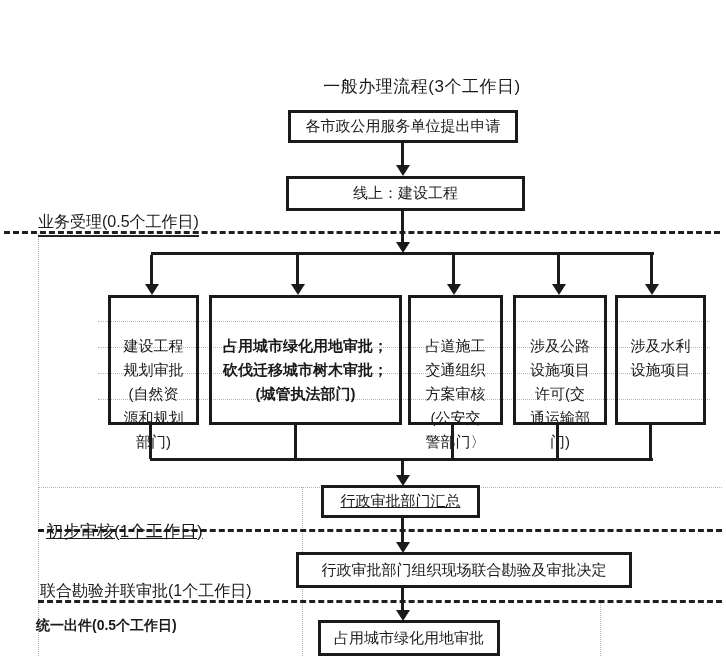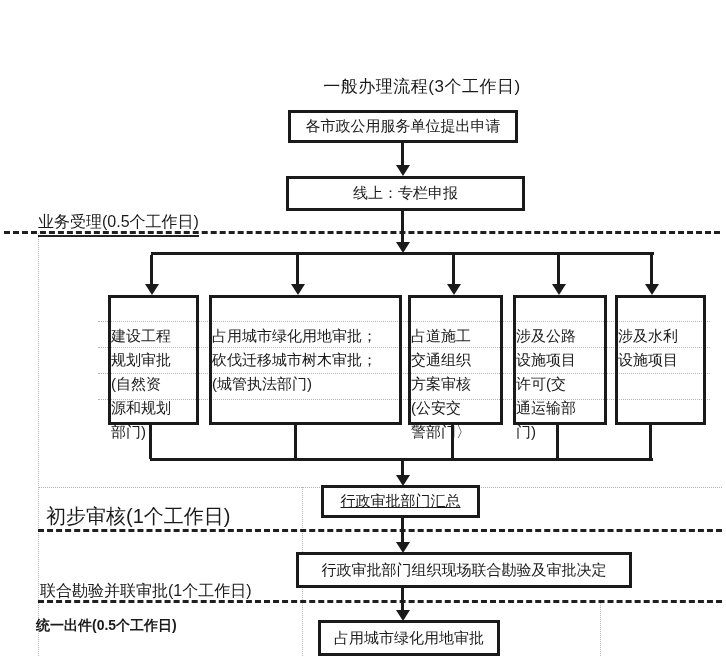--- a/index.html
+++ b/index.html
@@ -32,32 +32,32 @@
   
   .node {
     position: absolute; border: 3px solid #1a1a1a; background: #ffffff;
     display: flex; align-items: center; justify-content: center;
     font-size: 15px; white-space: nowrap; z-index: 2;
   }
   
   .branch {
     position: absolute; top: 247px; height: 130px;
     border: 3px solid #1a1a1a; background: transparent;
-    font-size: 15px; line-height: 24px;
-    white-space: pre-line; padding-top: 2px; z-index: 1;
+    text-align: center; font-size: 15px; line-height: 24px;
+    white-space: pre-line; padding-top: 12px; z-index: 1;
   }
   .branch .bold-part { font-weight: bold; }
   .title {
     position: absolute; left: 272px; top: 27px; width: 300px;
     text-align: center; font-size: 17px; letter-spacing: 0.5px; z-index: 2;
   }
   .lane-label { position: absolute; z-index: 2; white-space: nowrap; }
   .lane-label-1 { left: 38px; top: 164px; font-size: 16px; }
   .lane-label-1 span { border-bottom: 2px solid #222; padding-bottom: 2px; display: inline-block; }
-  .lane-label-2 { left: 46px; top: 455px; font-size: 20px; }
+  .lane-label-2 { left: 46px; top: 472px; font-size: 17px; text-decoration: underline; }
   .lane-label-3 { left: 40px; top: 533px; font-size: 16px; }
   .lane-label-4 { left: 36px; top: 569px; font-size: 14px; font-weight: bold; }
 </style>
 </head>
 <body>
 
 <div class="stage">
 
   <div class="grid-v" style="left:38px; top:185px; height:433px;"></div>
   <div class="grid-v" style="left:302px; top:439px; height:179px;"></div>
@@ -72,21 +72,21 @@
   <div class="title">一般办理流程(3个工作日)</div>
 
   <div class="node" style="left:288px; top:62px; width:230px; height:33px;text-align:right;">
     <span>各市政公用服务单位提出申请</span>
   </div>
 
   <div class="vl" style="left:401px; top:95px; height:24px;"></div>
   <div class="arr" style="left:396px; top:117px;"></div>
 
   <div class="node" style="left:286px; top:128px; width:239px; height:35px;">
-    <span>线上：专栏申报</span>
+    <span>线上：建设工程</span>
   </div>
 
   <div class="lane-label lane-label-1">
     <span>业务受理(0.5个工作日)</span>
   </div>
   <div class="sep" style="left:4px; top:183px; width:716px;"></div>
 
   <div class="vl" style="left:401px; top:163px; height:32px;"></div>
   <div class="arr" style="left:396px; top:194px;"></div>
 
@@ -103,21 +103,21 @@
   <div class="vl" style="left:650px; top:207px; height:30px;"></div>
   <div class="arr" style="left:645px; top:236px;"></div>
 
   <div class="branch" style="left:108px; width:91px;">
     <span>建设工程
 规划审批
 (自然资
 源和规划
 部门)</span>
   </div>
-  <div class="branch" style="left:209px; width:193px;">
+  <div class="branch" style="left:209px; width:193px;font-weight:bold;">
     <span>占用城市绿化用地审批；
 砍伐迁移城市树木审批；
 (城管执法部门)</span>
   </div>
   <div class="branch" style="left:408px; width:95px;">
     <span>占道施工
 交通组织
 方案审核
 (公安交
 警部门〉</span>

